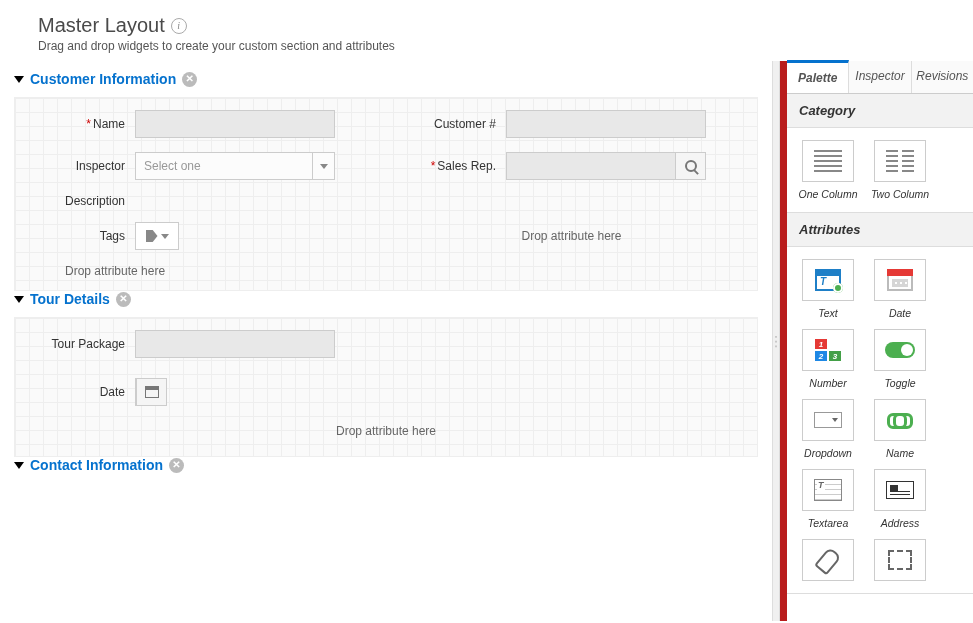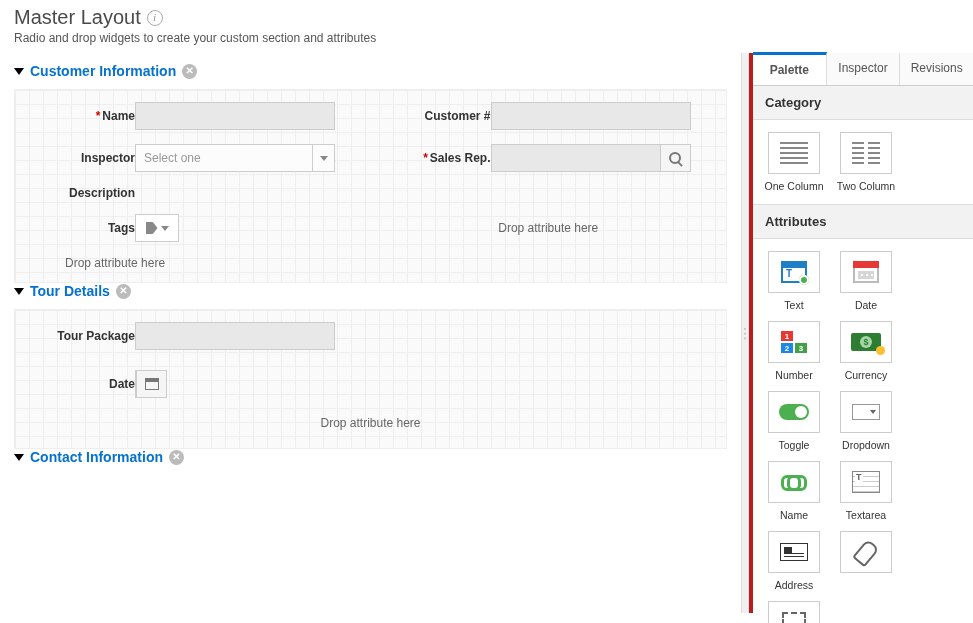--- a/index.html
+++ b/index.html
@@ -1,36 +1,36 @@
 <!DOCTYPE html>
 <html><head>
 <meta charset="utf-8">
 <style>
 * { box-sizing: border-box; margin: 0; padding: 0; }
 body { font-family: Arial, Helvetica, sans-serif; font-size: 13px; color: #333; background: #fff; width: 973px; height: 623px; overflow: hidden; position: relative; }
 
-.header { padding: 6px 14px 8px; }
+.header { padding: 14px 14px 8px; margin-left: 24px; }
 .header-title { font-size: 20px; font-weight: 400; color: #4a4a4a; display: flex; align-items: center; gap: 6px; }
 .info-circle { display: inline-flex; width: 16px; height: 16px; border: 1px solid #aaa; border-radius: 50%; align-items: center; justify-content: center; font-size: 10px; color: #888; font-family: Georgia, serif; font-style: italic; }
 .header-sub { font-size: 12px; color: #555; margin-top: 2px; }
 
 .main { display: flex; height: 560px; }
 .canvas-area { flex: 1; padding: 10px 14px; overflow-y: auto; }
 .drag-handle { width: 8px; background: #f0f0f0; border-left: 1px solid #ddd; border-right: 1px solid #ddd; display:flex; align-items:center; justify-content:center; color:#bbb; font-size:14px; cursor: col-resize; }
 
 .section { }
 .section-header { display: flex; align-items: center; gap: 6px; font-weight: bold; font-size: 14px; margin-bottom: 10px; }
 .triangle-down { width: 0; height: 0; border-left: 5px solid transparent; border-right: 5px solid transparent; border-top: 7px solid #000; }
 .section-title { color: #0572ce; font-weight: bold; }
 .remove-gray { width: 15px; height: 15px; background: #bbb; border-radius: 50%; display: inline-flex; align-items: center; justify-content: center; color: #fff; font-size: 10px; line-height: 1; cursor: pointer; }
 
 .section-body { background: #fafafa; background-image: linear-gradient(#eee 1px, transparent 1px), linear-gradient(90deg, #eee 1px, transparent 1px); background-size: 14px 14px; border: 1px solid #eee; padding: 12px 10px; }
 .form-row { display: flex; gap: 20px; margin-bottom: 14px; align-items: center; }
 .form-col { display: flex; align-items: center; flex: 1; }
-.form-label { width: 110px; text-align: right; font-size: 12px; font-weight: bold; color: #333; }
+.form-label { width: 110px; text-align: right; font-size: 12px; font-weight: normal; color: #333; padding-right: 10px; }
 .req-star { color: #c00; margin-right: 2px; }
 .form-input { flex: 1; max-width: 200px; height: 28px; background: #e8e8e8; border: 1px solid #ccc; }
 .form-select { flex: 1; max-width: 200px; height: 28px; background: #fcfcfc; border: 1px solid #ccc; display: flex; align-items: center; justify-content: space-between; padding: 0 8px; color: #999; font-size: 12px; }
 .select-arrow { width: 0; height: 0; border-left: 4px solid transparent; border-right: 4px solid transparent; border-top: 5px solid #888; }
 .select-arrow-box { width: 22px; height: 28px; border-left: 1px solid #ccc; display:flex; align-items:center; justify-content:center; margin-right:-8px;}
 .search-group { display: flex; flex: 1; max-width: 200px; }
 .search-group .form-input { flex: 1; }
 .search-btn { width: 30px; height: 28px; background: #f5f5f5; border: 1px solid #ccc; border-left: none; display: flex; align-items: center; justify-content: center; }
 .magnify { width: 12px; height: 12px; border: 2px solid #777; border-radius: 50%; position: relative; }
 .magnify::after { content: ''; position: absolute; width: 6px; height: 2px; background: #777; transform: rotate(45deg); bottom: -3px; right: -4px; }
@@ -40,21 +40,21 @@
 
 .date-group { display: flex; max-width: 200px; }
 .date-group .form-input { flex: 1; }
 .cal-btn { width: 30px; height: 28px; background: #f5f5f5; border: 1px solid #ccc; border-left: none; display: flex; align-items: center; justify-content: center; }
 .cal-icon { width: 14px; height: 12px; border: 1px solid #777; position: relative; background: linear-gradient(#777 3px, transparent 3px); }
 
 .drop-hint { font-size: 12px; color: #666; text-align: left; margin: 8px 0 0 40px; }
 .drop-hint-center { font-size: 12px; color: #666; text-align: center; margin: 18px 0 6px; }
 .drop-hint-right { font-size: 12px; color: #666; }
 
-.side-panel { width: 224px; border-left: 4px solid #b91c1c; display: flex; flex-direction: column; }
+.side-panel { width: 193px; border-left: 7px solid #b91c1c; display: flex; flex-direction: column; font-style: italic; }
 .tabs { display: flex; border-bottom: 1px solid #ccc; background: #fafafa; }
 .tab { flex: 1; text-align: center; padding: 8px 4px; font-size: 12px; color: #555; border-right: 1px solid #ddd; cursor: pointer; }
 .tab:last-child { border-right: none; }
 .tab.active { background: #fff; border-top: 3px solid #0572ce; font-weight: bold; margin-top: -1px; }
 
 .panel-section { border-bottom: 1px solid #ddd; }
 .panel-heading { background: #f2f2f2; padding: 9px 12px; font-weight: bold; font-size: 13px; border-bottom: 1px solid #ddd; }
 .panel-body { padding: 12px; display: flex; flex-wrap: wrap; gap: 10px 14px; justify-content: flex-start; }
 
 .widget { width: 58px; display: flex; flex-direction: column; align-items: center; gap: 6px; cursor: grab; justify-content: space-between; }
@@ -111,21 +111,21 @@
 .icon-spacer { width:24px; height:20px; border:2px dashed #666; }
 </style>
 </head>
 <body>
 
 <div class="header">
   <div class="header-title">
     <span>Master Layout</span>
     <span class="info-circle">i</span>
   </div>
-  <div class="header-sub">Radio and drop widgets to create your custom section and attributes</div>
+  <div class="header-sub">Drag and drop widgets to create your custom section and attributes</div>
 </div>
 
 <div class="main">
   <div class="canvas-area">
 
     <div class="section">
       <div class="section-header">
         <span class="triangle-down"></span>
         <span class="section-title">Customer Information</span>
         <span class="remove-gray">✕</span>
@@ -293,26 +293,20 @@
                 <div class="row">
                   <div class="cell c2">2</div>
                   <div class="cell c3">3</div>
                 </div>
               </div>
             </div>
             <div class="widget-label">Number</div>
           </div>
         <div class="widget">
             <div class="widget-box">
-              <div class="icon-currency"></div>
-            </div>
-            <div class="widget-label">Currency</div>
-          </div>
-        <div class="widget">
-            <div class="widget-box">
               <div class="icon-toggle"></div>
             </div>
             <div class="widget-label">Toggle</div>
           </div>
         <div class="widget">
             <div class="widget-box">
               <div class="icon-dropdown"></div>
             </div>
             <div class="widget-label">Dropdown</div>
           </div>

